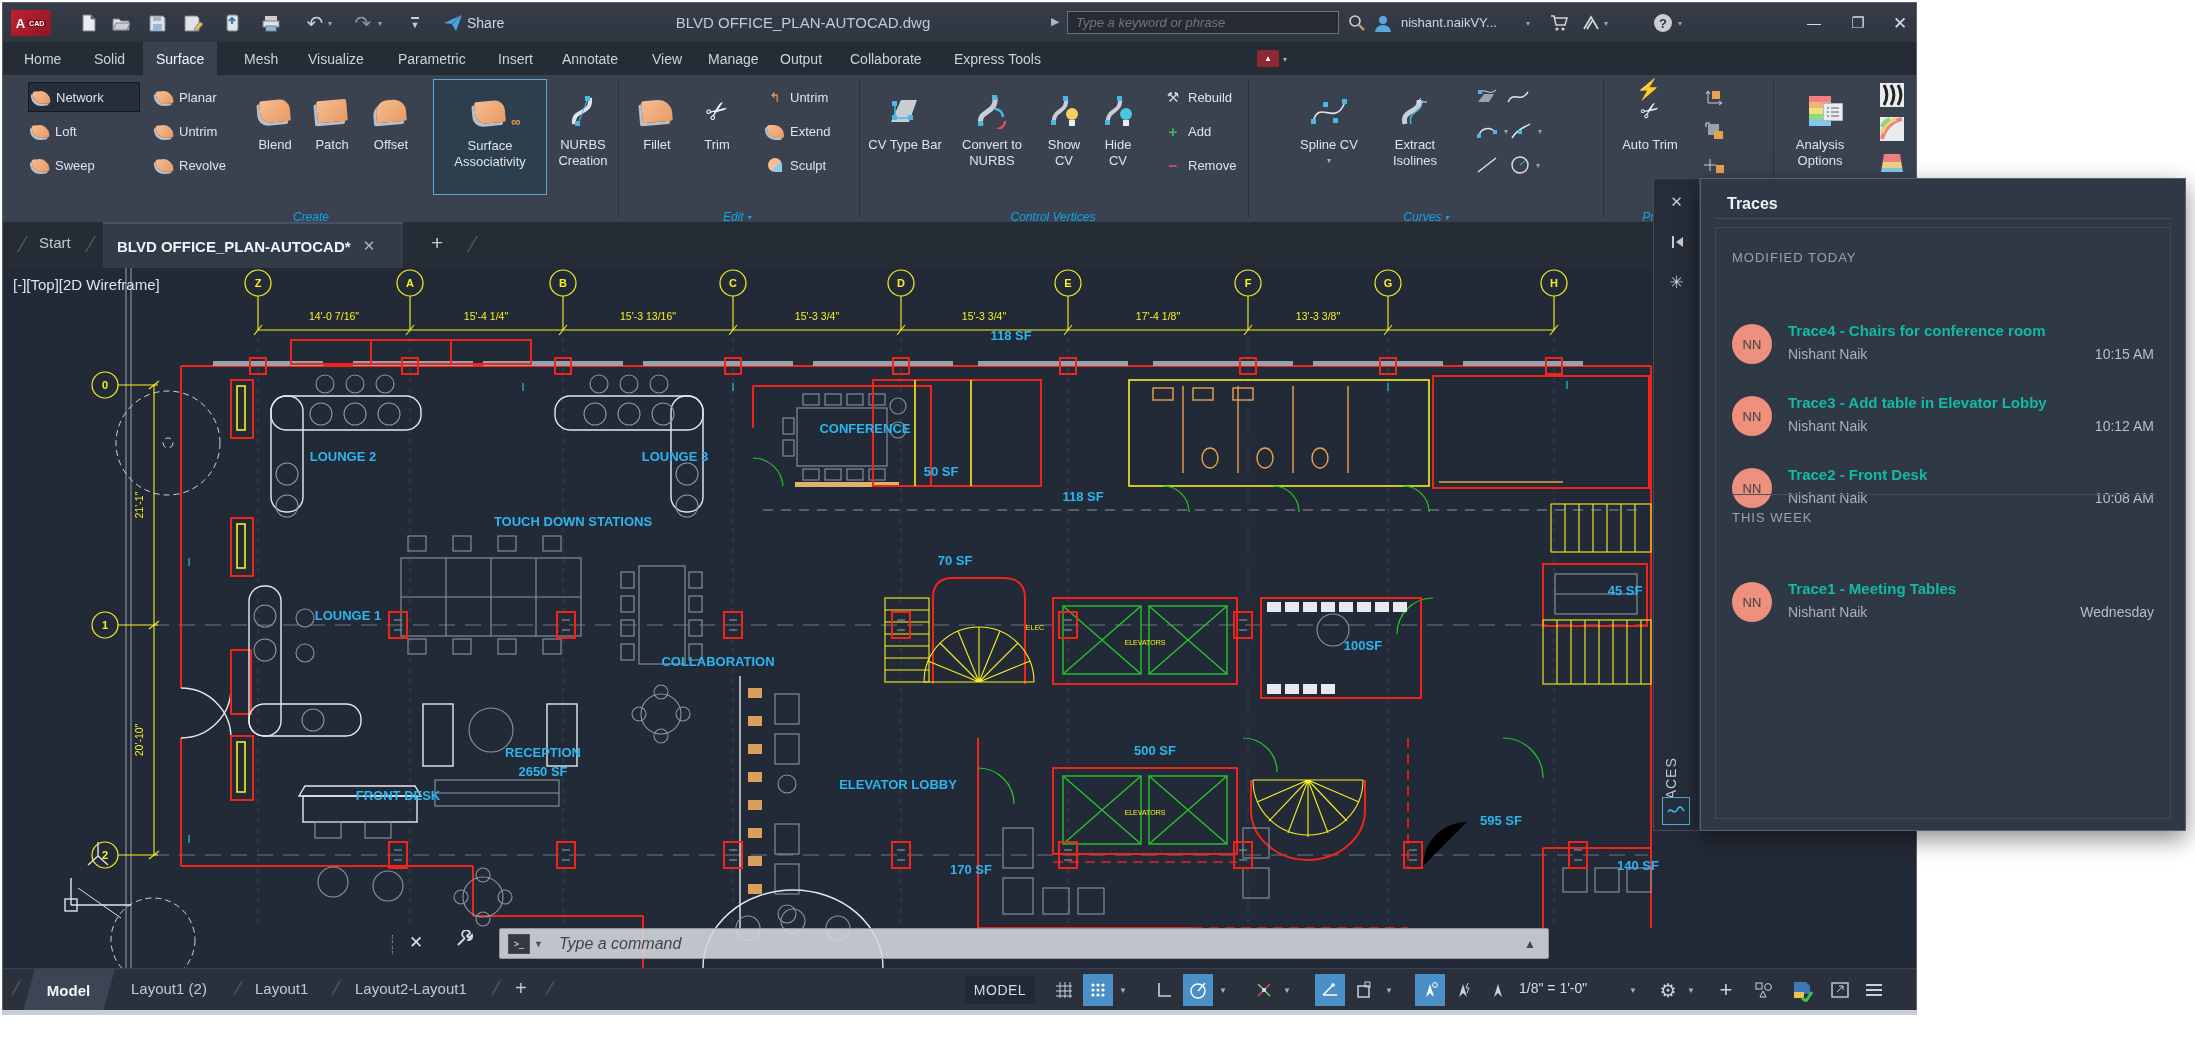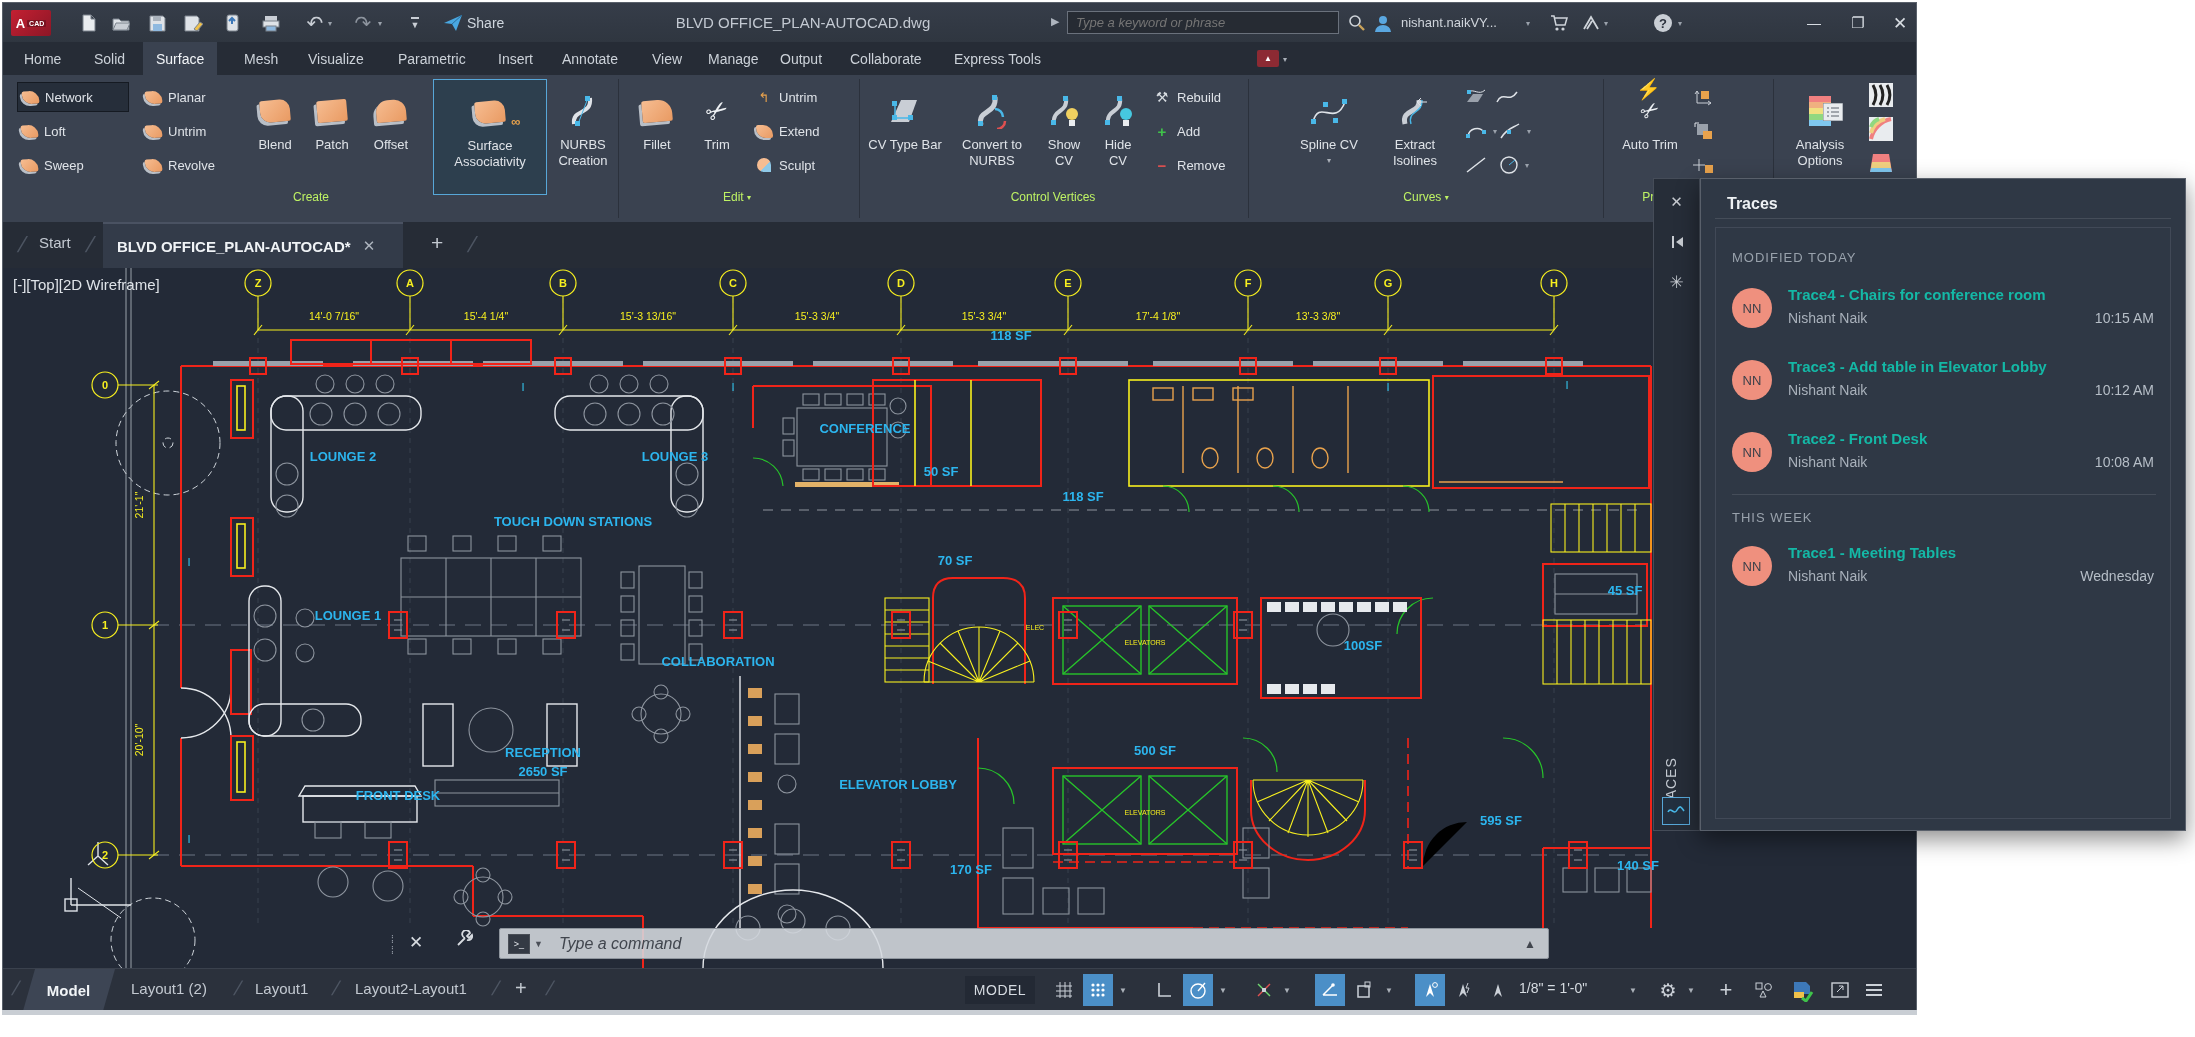--- a/index.html
+++ b/index.html
@@ -32,24 +32,24 @@
   .ribbontabs{position:absolute;left:3px;top:42px;width:1913px;height:33px;background:#262c36;}
   .rtab{position:absolute;top:0;height:33px;display:flex;align-items:center;padding:0 13px;
         color:#ccd2d9;font-size:14px;white-space:nowrap;}
   .rtab.active{background:#3a4250;color:#f2f5f8;}
   .ribbon-toggle{position:absolute;left:1254px;top:8px;width:22px;height:17px;background:#8c2a33;
                  display:flex;align-items:center;justify-content:center;color:#fff;font-size:8px;border-radius:2px;}
   .ribbon-toggle-dd{position:absolute;left:1280px;top:13px;color:#aab0b8;font-size:8px;}
   
   .ribbon{position:absolute;left:3px;top:75px;width:1913px;height:147px;background:#3a4250;}
   .pdiv{position:absolute;top:4px;width:1px;height:139px;background:#2b313c;}
-  .plabel{position:absolute;top:112px;height:20px;display:flex;align-items:center;justify-content:center;
-          color:#bef264;font-size:12px;white-space:nowrap;}
+  .plabel{position:absolute;top:132px;height:20px;display:flex;align-items:center;justify-content:center;
+          color:#0ea5e9;font-size:12px;white-space:nowrap;font-style:italic;}
   .rsm{position:absolute;height:30px;display:flex;align-items:center;gap:6px;color:#dfe3e8;font-size:13px;
-       padding:0 4px;white-space:nowrap;}
+       padding:0 4px;white-space:nowrap;margin-left:11px;}
   .rsm.hl{background:#262e3a;border:1px solid #151a22;box-sizing:border-box;}
   .rbig{position:absolute;top:4px;height:116px;display:flex;flex-direction:column;align-items:center;
         color:#dfe3e8;font-size:13px;text-align:center;line-height:16px;}
   .rbig .ric{height:52px;display:flex;align-items:center;justify-content:center;margin-top:6px;}
   .rbig.hl{background:#2d3f4e;border:1px solid #57a7d8;box-sizing:border-box;}
   .oi{width:30px;height:22px;background:linear-gradient(135deg,#f6bd92,#e99a62);
       border-radius:2px 10px 2px 10px;transform:rotate(-5deg);box-shadow:-3px 3px 0 #b9bfc7;}
   .oi.sm{width:17px;height:13px;box-shadow:-2px 2px 0 #b9bfc7;}
   .scis{color:#eef1f4;font-size:26px;transform:rotate(-35deg);}
   .tinyico{width:18px;height:16px;display:flex;align-items:center;justify-content:center;}
@@ -125,21 +125,21 @@
               background:#223040;box-sizing:border-box;display:flex;align-items:center;justify-content:center;z-index:51;}
   .tr-panel{position:absolute;left:1700px;top:178px;width:486px;height:653px;background:#2f3845;
             border:1px solid #59606b;box-sizing:border-box;z-index:50;
             box-shadow:0 8px 22px rgba(0,0,0,0.45);}
   .tr-header{position:absolute;left:14px;top:10px;width:456px;height:30px;border-bottom:1px solid #454d59;
              color:#eef1f4;font-size:16px;font-weight:bold;display:flex;align-items:center;padding-left:12px;
              box-sizing:border-box;}
   .tr-body{position:absolute;left:14px;top:48px;width:456px;height:592px;border:1px solid #414957;
            box-sizing:border-box;}
   .tr-section{color:#99a2ac;font-size:13px;letter-spacing:1px;position:absolute;left:16px;}
-  .tr-item{position:absolute;left:16px;width:424px;height:56px;}
+  .tr-item{position:absolute;left:16px;width:424px;height:56px;margin-top:36px;}
   .tr-avatar{position:absolute;left:0;top:4px;width:40px;height:40px;border-radius:50%;background:#ef907e;
              color:#3a3f49;font-size:13px;display:flex;align-items:center;justify-content:center;}
   .tr-title{position:absolute;left:56px;top:2px;color:#14b8a6;font-size:15px;font-weight:bold;white-space:nowrap;}
   .tr-author{position:absolute;left:56px;top:26px;color:#a9b1bb;font-size:14px;}
   .tr-time{position:absolute;right:2px;top:26px;color:#b6bec7;font-size:14px;}
   .tr-div{position:absolute;left:16px;width:424px;height:1px;background:#454d59;}
 </style>
 </head>
 <body>
 

